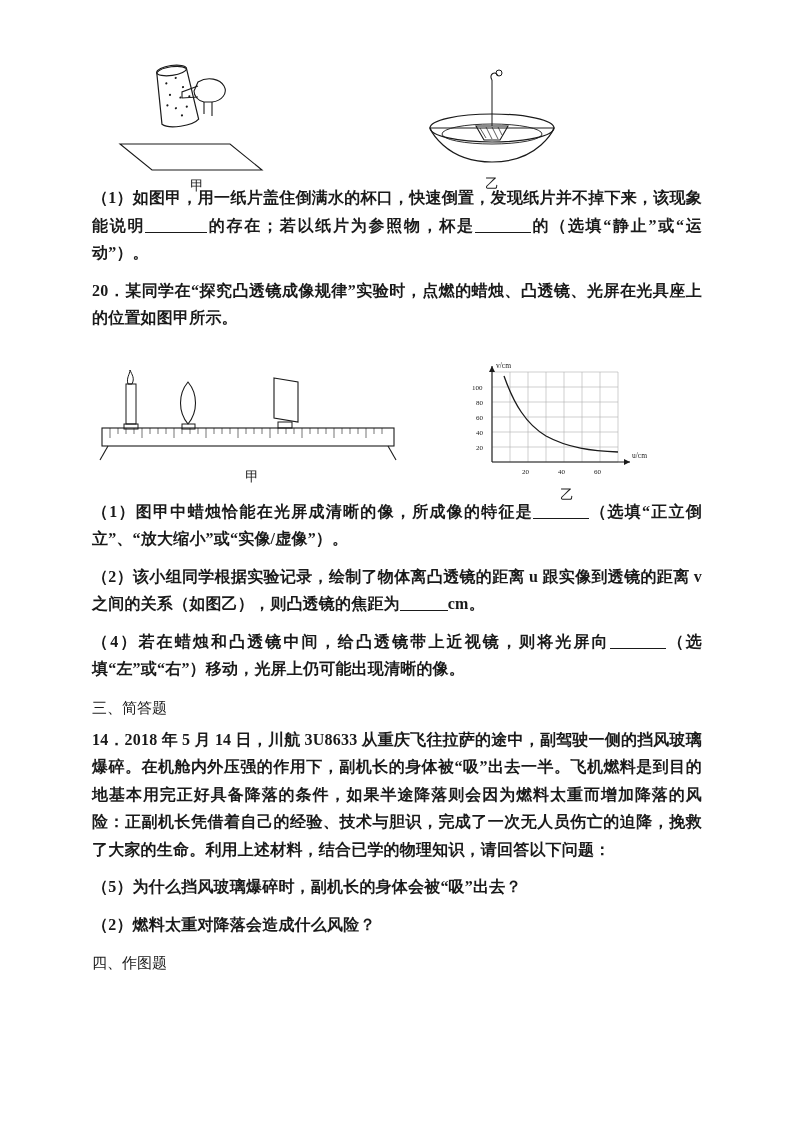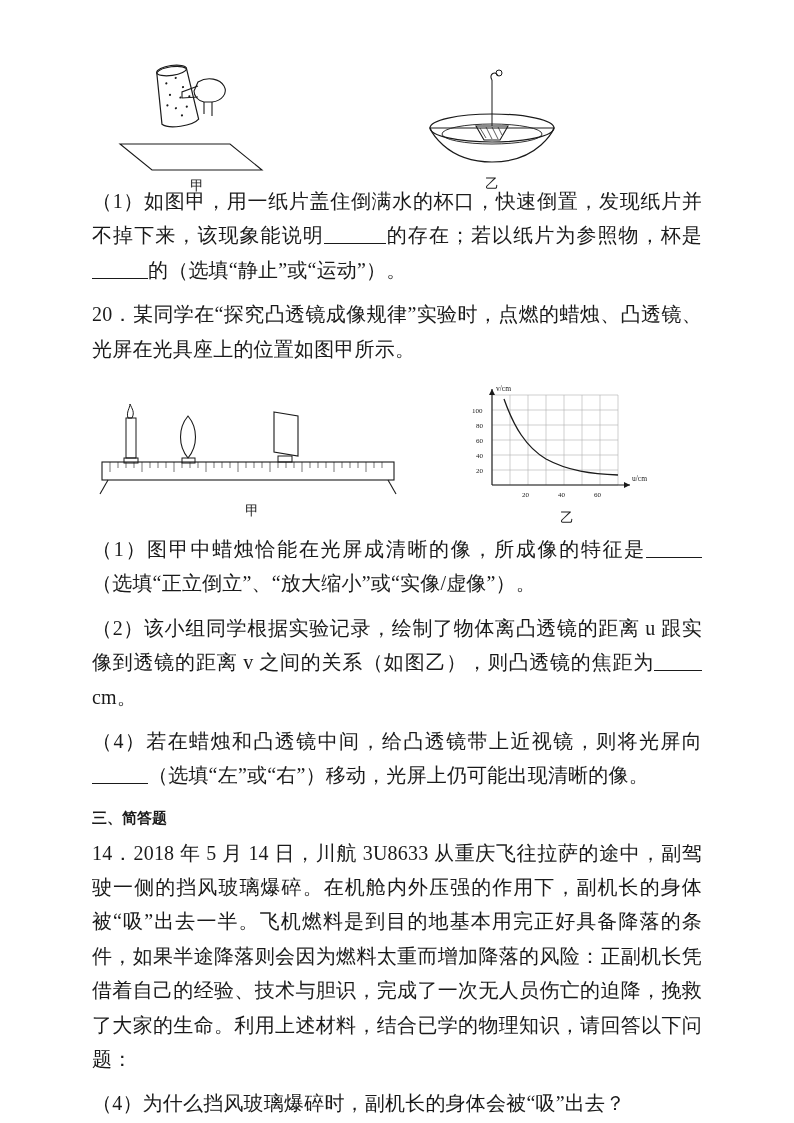--- a/index.html
+++ b/index.html
@@ -23,27 +23,28 @@
     padding: 0;
   }
   .content {
     position: absolute;
     left: 92px;
     top: 40px;
     width: 610px;
   }
   p.line {
     margin: 0 0 10px 0;
-    font-size: 20px;
+    font-size: 16px;
     line-height: 1.72;
     text-align: justify;
     letter-spacing: 0.2px;
+    font-weight: bold;
   }
   .section-title {
-    font-weight: bold;
+    font-weight: normal;
     font-size: 15px;
     margin: 16px 0 8px 0;
   }
   .blank {
     display: inline-block;
     border-bottom: 1px solid #1a1a1a;
     min-width: 56px;
     height: 1em;
     vertical-align: -2px;
   }
@@ -87,21 +88,21 @@
   .bench {
     position: absolute;
     left: 0px;
     top: 14px;
     width: 320px;
     height: 120px;
   }
   .graph {
     position: absolute;
     left: 360px;
-    top: 5px;
+    top: 16px;
     width: 230px;
     height: 135px;
   }
   svg { display: block; }
 </style>
 </head>
 <body>
 
 <div class="page">
   <div class="content">
@@ -284,19 +285,20 @@
 
     <p class="line">
       <span>（4）若在蜡烛和凸透镜中间，给凸透镜带上近视镜，则将光屏向</span><span class="blank w2"></span><span>（选填“左”或“右”）移动，光屏上仍可能出现清晰的像。</span>
     </p>
 
     <div class="section-title">三、简答题</div>
 
 
     <p class="line">14．2018 年 5 月 14 日，川航 3U8633 从重庆飞往拉萨的途中，副驾驶一侧的挡风玻璃爆碎。在机舱内外压强的作用下，副机长的身体被“吸”出去一半。飞机燃料是到目的地基本用完正好具备降落的条件，如果半途降落则会因为燃料太重而增加降落的风险：正副机长凭借着自己的经验、技术与胆识，完成了一次无人员伤亡的迫降，挽救了大家的生命。利用上述材料，结合已学的物理知识，请回答以下问题：</p>
 
-    <p class="line">（4）为什么挡风玻璃爆碎时，副机长的身体会被“吸”出去？</p>
-
+    <p class="line">（5）为什么挡风玻璃爆碎时，副机长的身体会被“吸”出去？</p>
+
+    <p class="line">（2）燃料太重对降落会造成什么风险？</p>
 
     <div class="section-title">四、作图题</div>
 
   </div>
 </div>
 
 </body></html>

